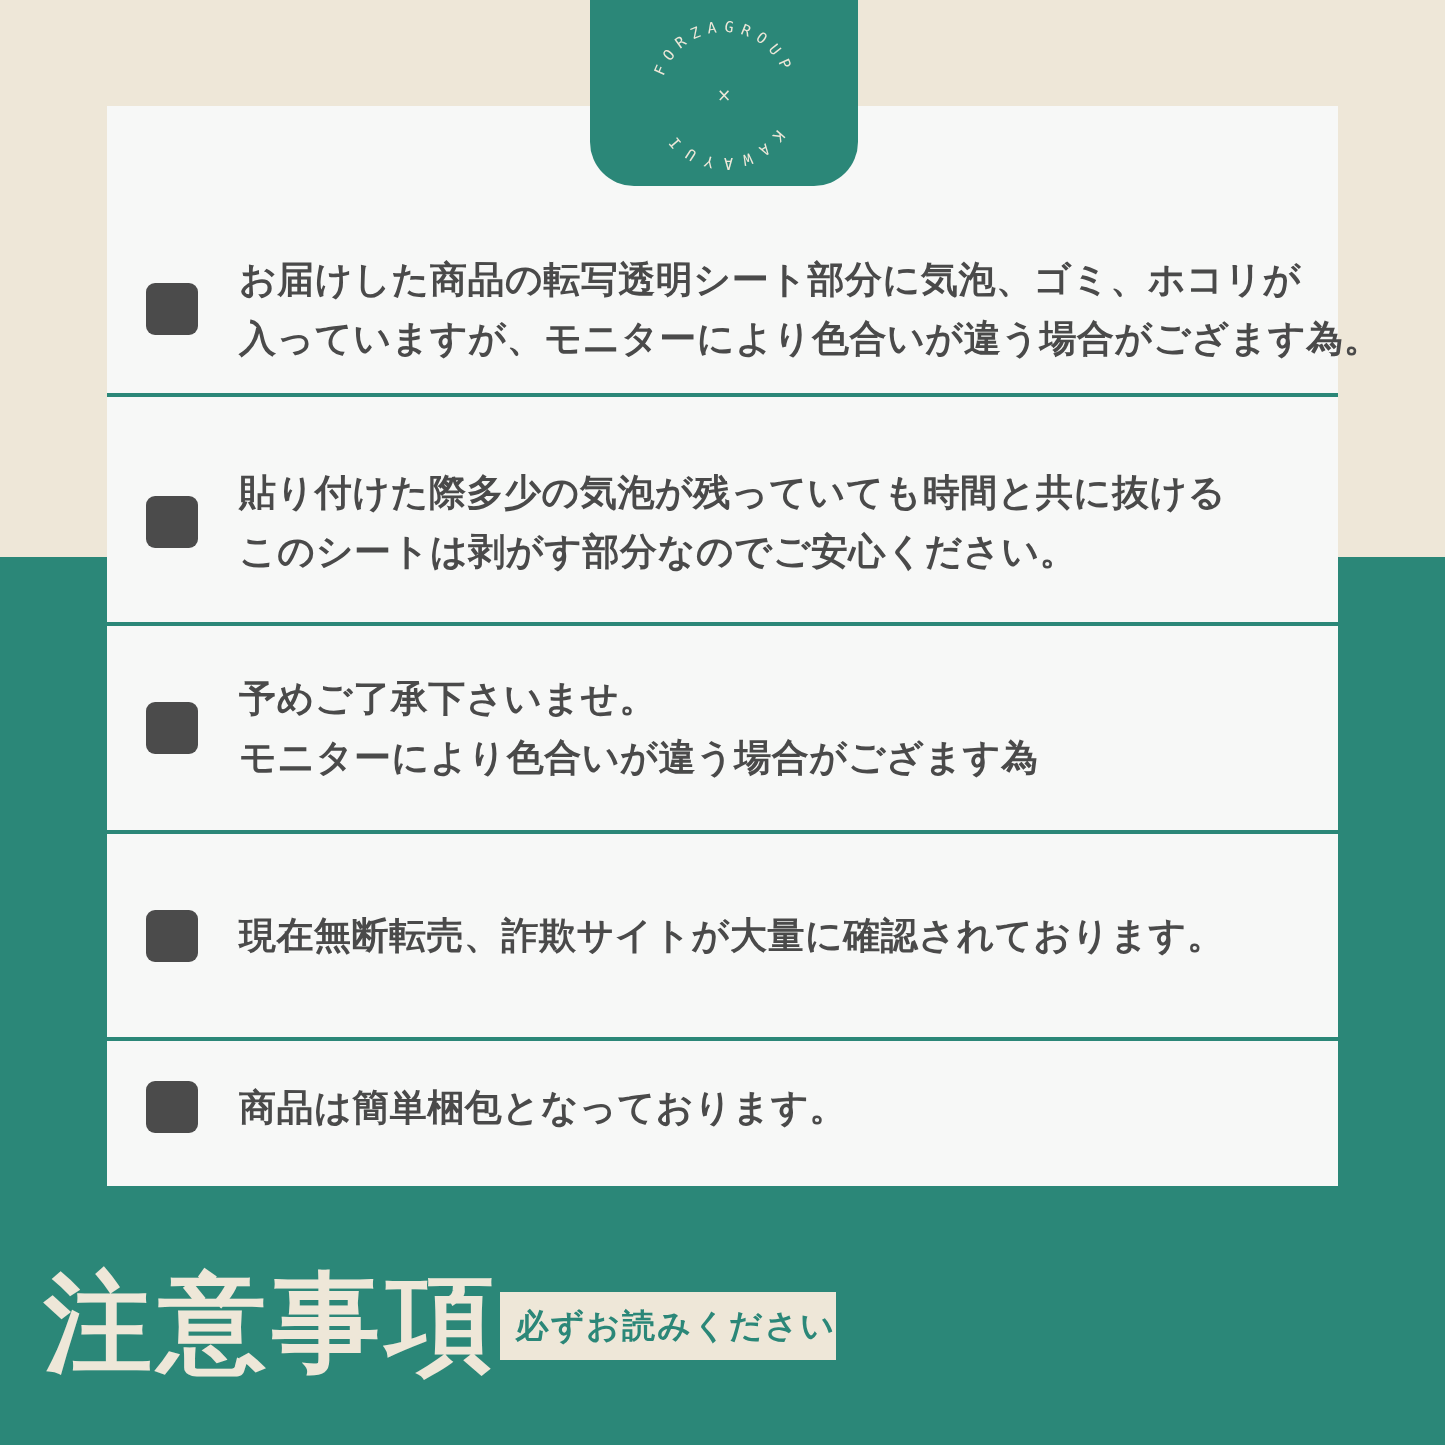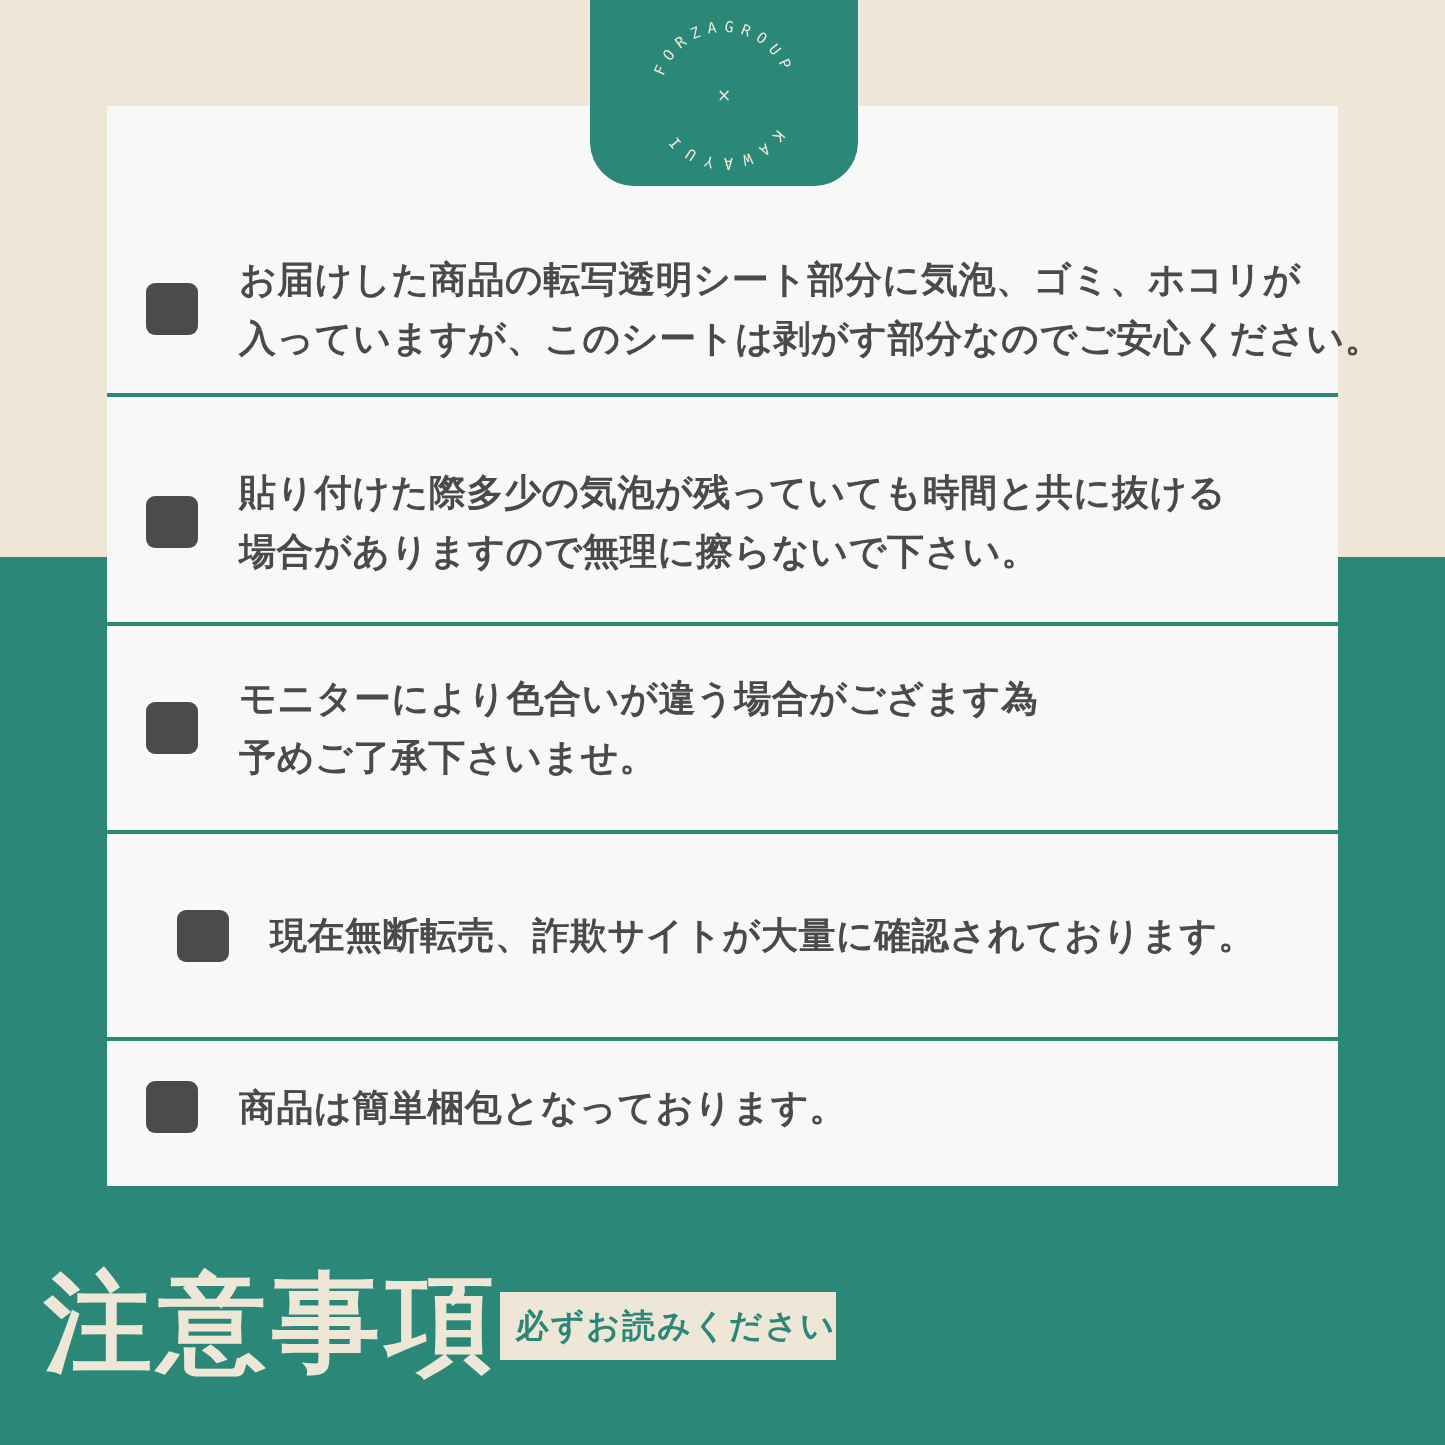--- a/index.html
+++ b/index.html
@@ -51,21 +51,21 @@
     display:flex;
     flex-direction:column;
   }
   .notice{
     display:flex;
     align-items:center;
   }
   .notice-1{height:287px; padding-top:118px;}
   .notice-2{height:200px;margin-top:25px;}
   .notice-3{height:204px;}
-  .notice-4{height:203px;padding-left:31px;}
+  .notice-4{height:203px;}
   .notice-5{height:132px;}
   .sep{
     height:4px;
     background:var(--teal);
     flex:none;
   }
   .checkbox{
     flex:none;
     width:52px; height:52px;
     margin-left:39px;
@@ -131,41 +131,41 @@
     <text class="logo-x" x="134" y="101" text-anchor="middle">×</text>
   </svg>
 </div>
 
 <div class="panel">
 
   <div class="notice notice-1">
     <span class="checkbox"></span>
     <div class="notice-text">
       <span>お届けした商品の転写透明シート部分に気泡、ゴミ、ホコリが</span>
-      <span>入っていますが、このシートは剥がす部分なのでご安心ください。</span>
+      <span>入っていますが、モニターにより色合いが違う場合がござます為。</span>
     </div>
   </div>
 
   <div class="sep"></div>
 
   <div class="notice notice-2">
     <span class="checkbox"></span>
     <div class="notice-text">
       <span>貼り付けた際多少の気泡が残っていても時間と共に抜ける</span>
-      <span>場合がありますので無理に擦らないで下さい。</span>
+      <span>このシートは剥がす部分なのでご安心ください。</span>
     </div>
   </div>
 
   <div class="sep"></div>
 
   <div class="notice notice-3">
     <span class="checkbox"></span>
     <div class="notice-text">
+      <span>予めご了承下さいませ。</span>
       <span>モニターにより色合いが違う場合がござます為</span>
-      <span>予めご了承下さいませ。</span>
     </div>
   </div>
 
   <div class="sep"></div>
 
   <div class="notice notice-4">
     <span class="checkbox"></span>
     <div class="notice-text">
       <span>現在無断転売、詐欺サイトが大量に確認されております。</span>
     </div>

